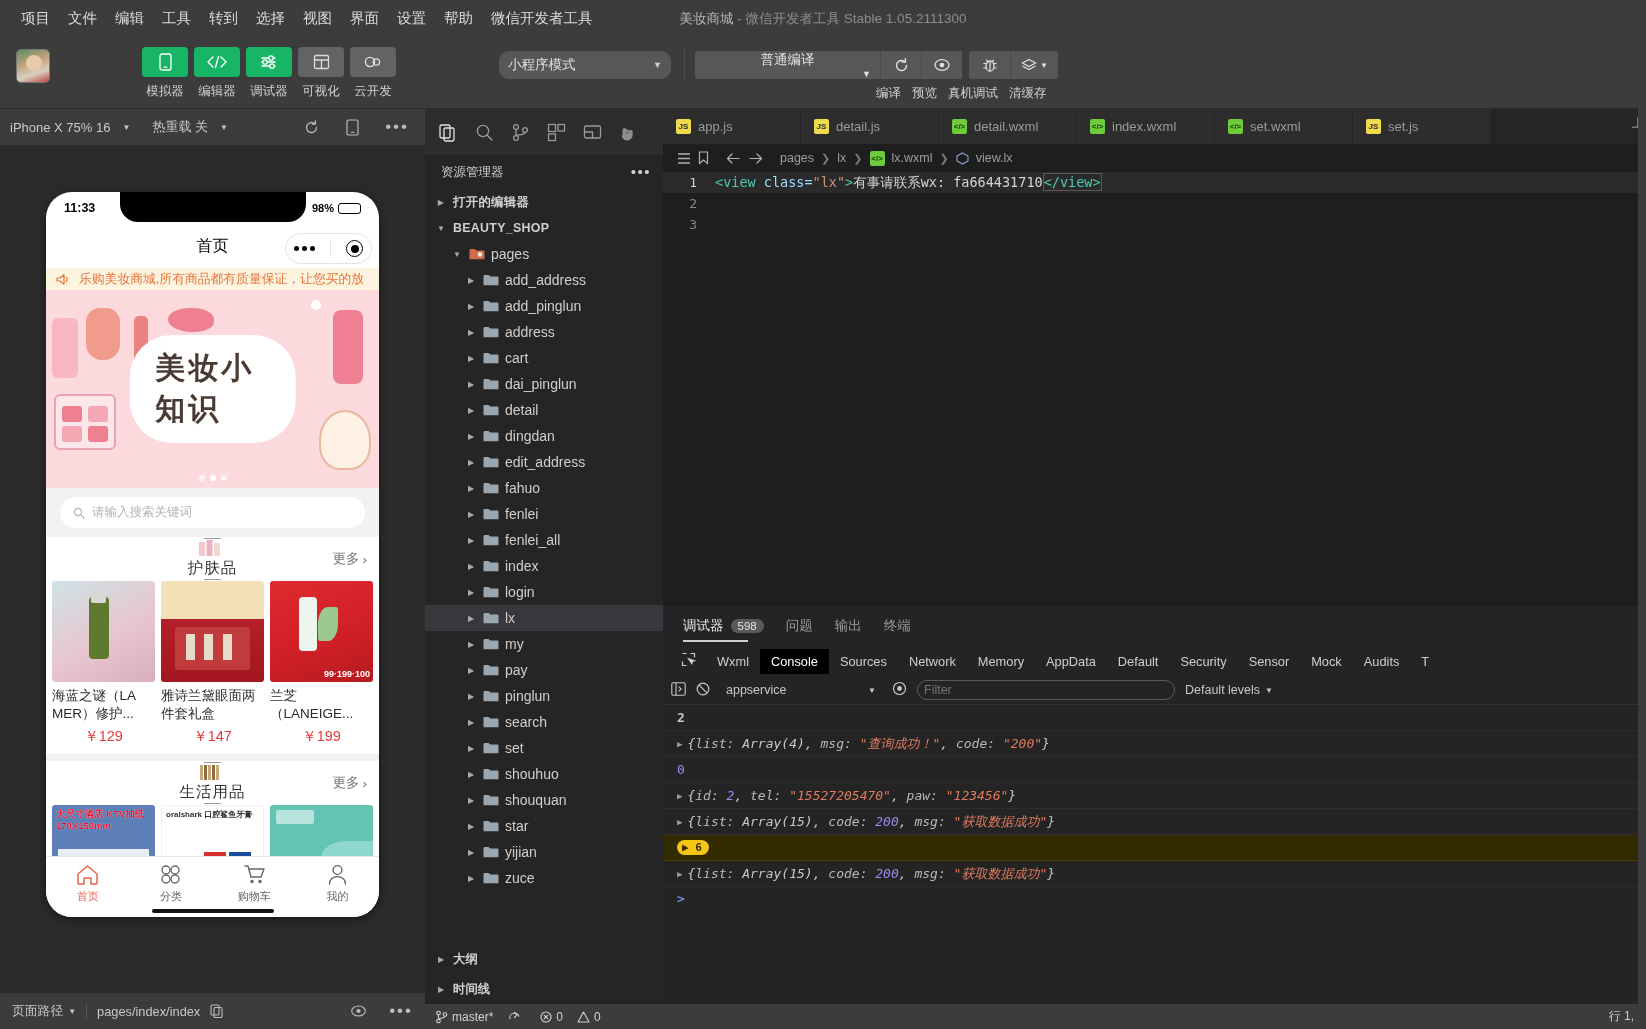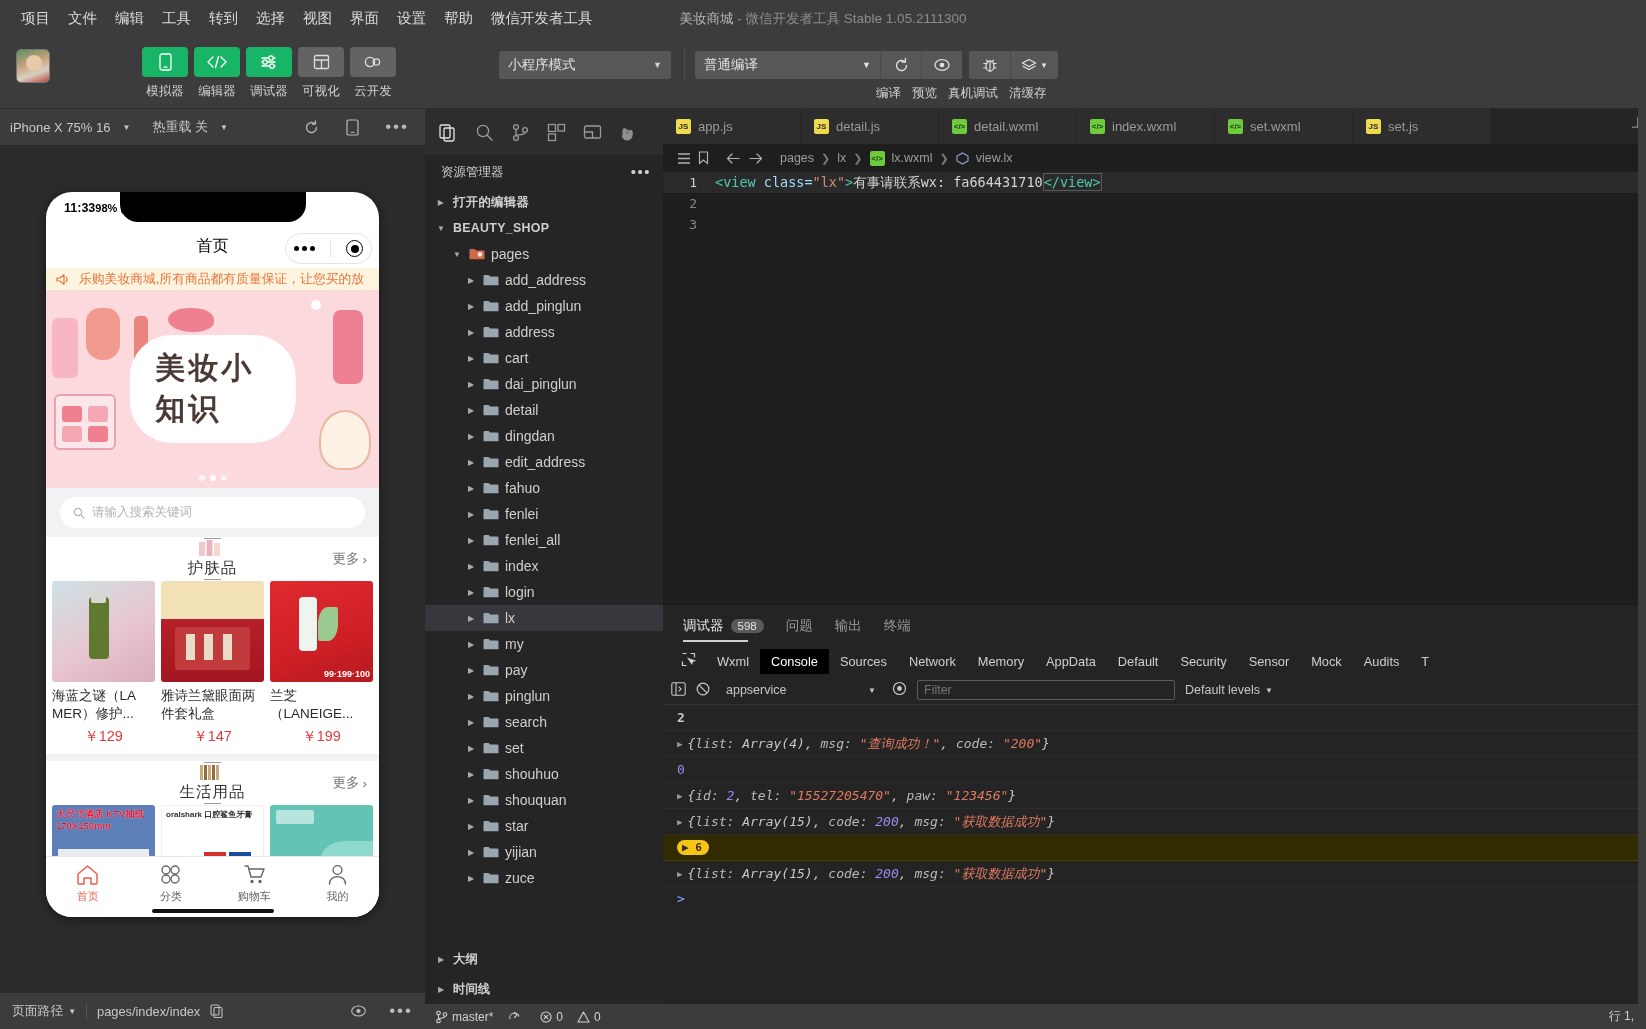--- a/index.html
+++ b/index.html
@@ -44,30 +44,30 @@
     width: 46px; height: 30px; border-radius: 4px; display: flex;
     align-items: center; justify-content: center; margin-top: 10px;
   }
   .tool-btn .sq.green { background: #18b566; }
   .tool-btn .sq.grey { background: #636363; }
   .tool-btn .lbl { font-size: 12.5px; color: #d2d2d2; margin-top: 6px; white-space: nowrap; }
   .tool-btn svg { display: block; }
 
   .mode-select {
     position: absolute; left: 499px; top: 14px; width: 172px; height: 28px;
-    background: #575757; border-radius: 3px; display: flex; align-items: center;
+    background: #575757; border-radius: 10px; display: flex; align-items: center;
     padding: 0 9px; font-size: 13.5px; color: #e0e0e0; cursor: pointer;
   }
   .mode-select .caret { margin-left: auto; font-size: 9px; color: #cfcfcf; }
   .vsep { position: absolute; left: 684px; top: 12px; width: 1px; height: 32px; background: #4f4f4f; }
 
   .compile-grp { position: absolute; left: 695px; top: 14px; display: flex; align-items: flex-start; }
   .compile-select {
     width: 185px; height: 28px; background: #575757; border-radius: 3px 0 0 3px;
-    display: flex; align-items: center; padding: 0 9px; font-size: 13.5px; color: #e0e0e0; cursor: pointer;
+    display: flex; align-items: center; padding: 0 9px; font-size: 13.5px; color: #e0e0e0; cursor: pointer; flex-direction: column;
   }
   .compile-select .caret { margin-left: auto; font-size: 9px; }
   .rbtn {
     width: 41px; height: 28px; background: #575757; display: flex; align-items: center;
     justify-content: center; cursor: pointer; border-left: 1px solid #4a4a4a;
   }
   .rbtn:last-child { border-radius: 0 3px 3px 0; }
   .rbtn-sep { width: 7px; }
   .rbtn-lbls { position: absolute; left: 876px; top: 48px; display: flex; font-size: 12.5px; color: #d2d2d2; gap: 11px; }
 
@@ -87,21 +87,21 @@
 
   .phone {
     width: 333px; height: 725px; background: #fff; border-radius: 26px;
     position: relative; overflow: hidden; box-shadow: 0 2px 10px rgba(0,0,0,.5);
   }
   .notch {
     position: absolute; top: 0; left: 50%; transform: translateX(-50%);
     width: 186px; height: 30px; background: #000; border-radius: 0 0 18px 18px; z-index: 5;
   }
   .statusbar {
-    height: 32px; display: flex; align-items: center; justify-content: flex-start;
+    height: 32px; display: flex; align-items: center; justify-content: space-between;
     padding: 8px 18px; font-size: 12.5px; color: #000; font-weight: bold;
   }
   .batt { display: flex; align-items: center; gap: 4px; font-size: 11px; font-weight: 600; }
   .batt .shell { width: 23px; height: 11px; border: 1px solid #000; border-radius: 3px; padding: 1.5px; }
   .batt .fill { height: 100%; width: 90%; background: #000; border-radius: 1px; }
 
   .navbar { height: 44px; display: flex; align-items: center; justify-content: center; position: relative; }
   .navbar .title { font-size: 16px; color: #000; font-weight: 500; }
   .capsule {
     position: absolute; right: 7px; top: 9px; width: 87px; height: 31px;
@@ -234,21 +234,21 @@
   .dev-tabs { height: 30px; background: #242424; display: flex; align-items: center; gap: 0; padding-left: 8px; font-size: 12.8px; color: #cfcfcf; flex: none; }
   .dev-tabs .dv { padding: 5px 11px; cursor: pointer; white-space: nowrap; }
   .dev-tabs .dv.active { background: #000; color: #fff; }
   .con-bar {
     height: 29px; display: flex; align-items: center; gap: 10px; padding: 0 8px;
     border-bottom: 1px solid #333; font-size: 12.5px; color: #c7c7c7; flex: none;
   }
   .ctx-sel { display: flex; align-items: center; width: 162px; padding: 0 6px; cursor: pointer; }
   .ctx-sel .caret { margin-left: auto; font-size: 8px; }
   .filter-in {
-    width: 258px; height: 20px; background: transparent; border: 1px solid #5a5a5a; border-radius: 2px;
+    width: 258px; height: 20px; background: transparent; border: 1px solid #5a5a5a; border-radius: 10px;
     color: #cccccc; font-size: 12.5px; padding: 0 6px; font-family: inherit; outline: none;
   }
   .console { flex: 1; overflow: hidden; font-family: "DejaVu Sans Mono","Liberation Mono",monospace; font-size: 13px; }
   .crow { min-height: 26px; display: flex; align-items: center; padding: 2px 10px 2px 14px; border-bottom: 1px solid #2d2d2d; color: #c8c8c8; }
   .crow.warn { background: #332b00; border-bottom-color: #4a3f00; color: #e8d48b; font-size: 12.5px; }
   .tri { color: #9a9a9a; margin-right: 5px; font-size: 9px; }
   .j-key { font-style: italic; color: #b9b9b9; }
   .j-num { color: #9b8cf0; }
   .j-str { color: #e07a5f; font-style: italic; }
   .warn-pill {

